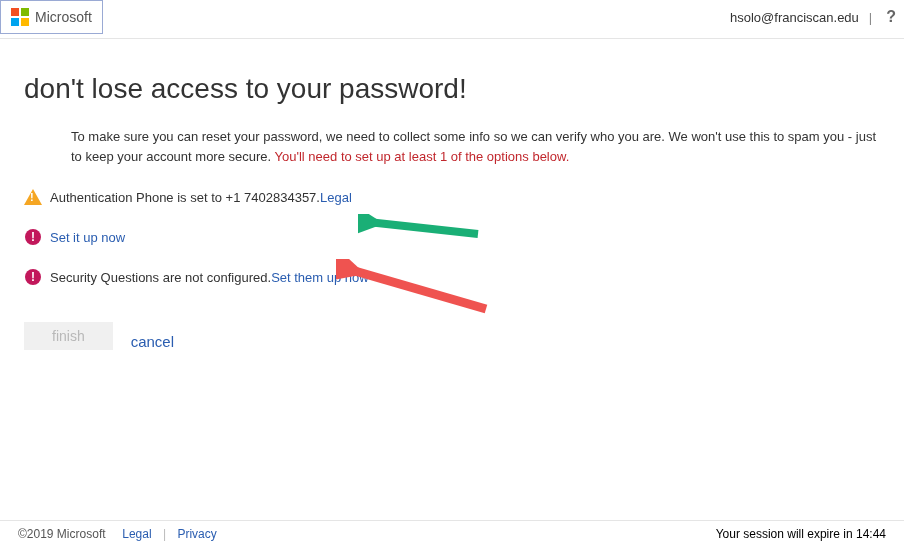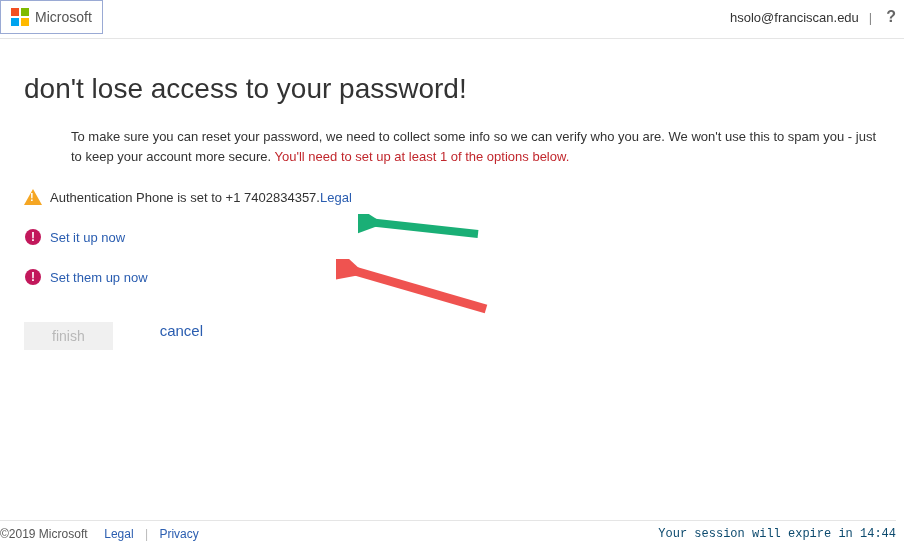--- a/index.html
+++ b/index.html
@@ -66,43 +66,43 @@
   }
   .exclaim-circ {
     width:16px; height:16px; border-radius:50%;
     background:#c2185b;
     color:#fff;
     font-size:12px; font-weight:bold;
     display:flex; align-items:center; justify-content:center;
     line-height:1;
   }
   .link { color:#2a5db0; cursor:pointer; }
-  .actions { margin-top:36px; display:flex; align-items:flex-start;gap:29px; }
+  .actions { margin-top:36px; display:flex; align-items:flex-end; }
   .btn-finish {
     background:#f0f0f0;
     border:none;
     color:#b8b8b8;
     padding:6px 28px;
     font-size:14px;
     margin-right:18px;
   }
   .cancel-link { color:#2a5db0; cursor:pointer; font-size:15px; }
   .footer {
     position:absolute;
-    bottom:0; left:0; right:8px;
+    bottom:0; left:0; right:0;
     border-top:1px solid #e5e5e5;
     display:flex;
     justify-content:space-between;
     align-items:center;
-    padding:6px 0;
+    padding:6px 18px;
     font-size:12px;
     color:#555;
   }
   .footer .left span.sep { margin:0 8px; color:#bbb; }
-  .footer .right { color:#0c4a6e;font-family:Liberation Mono, monospace; }
+  .footer .right { color:#000000; }
   
   .arrow { position:absolute; pointer-events:none; }
   .arrow.green { left:358px; top:214px; }
   .arrow.red   { left:336px; top:259px; }
 </style>
 </head>
 <body>
 
 <div class="header">
   <div class="logo-box">
@@ -142,20 +142,21 @@
     <span class="icon-slot">
         <span class="exclaim-circ">!</span>
       </span>
     <span class="link">Set it up now</span>
   </div>
 
   <div class="row">
     <span class="icon-slot">
         <span class="exclaim-circ">!</span>
       </span>
+    <span>Security Questions are not configured. </span>
     <span class="link">Set them up now</span>
   </div>
 
   <div class="actions">
     <button class="btn-finish" disabled="">finish</button>
     <span class="cancel-link">cancel</span>
   </div>
 </div>
 
 <svg class="arrow green" width="130" height="30">

